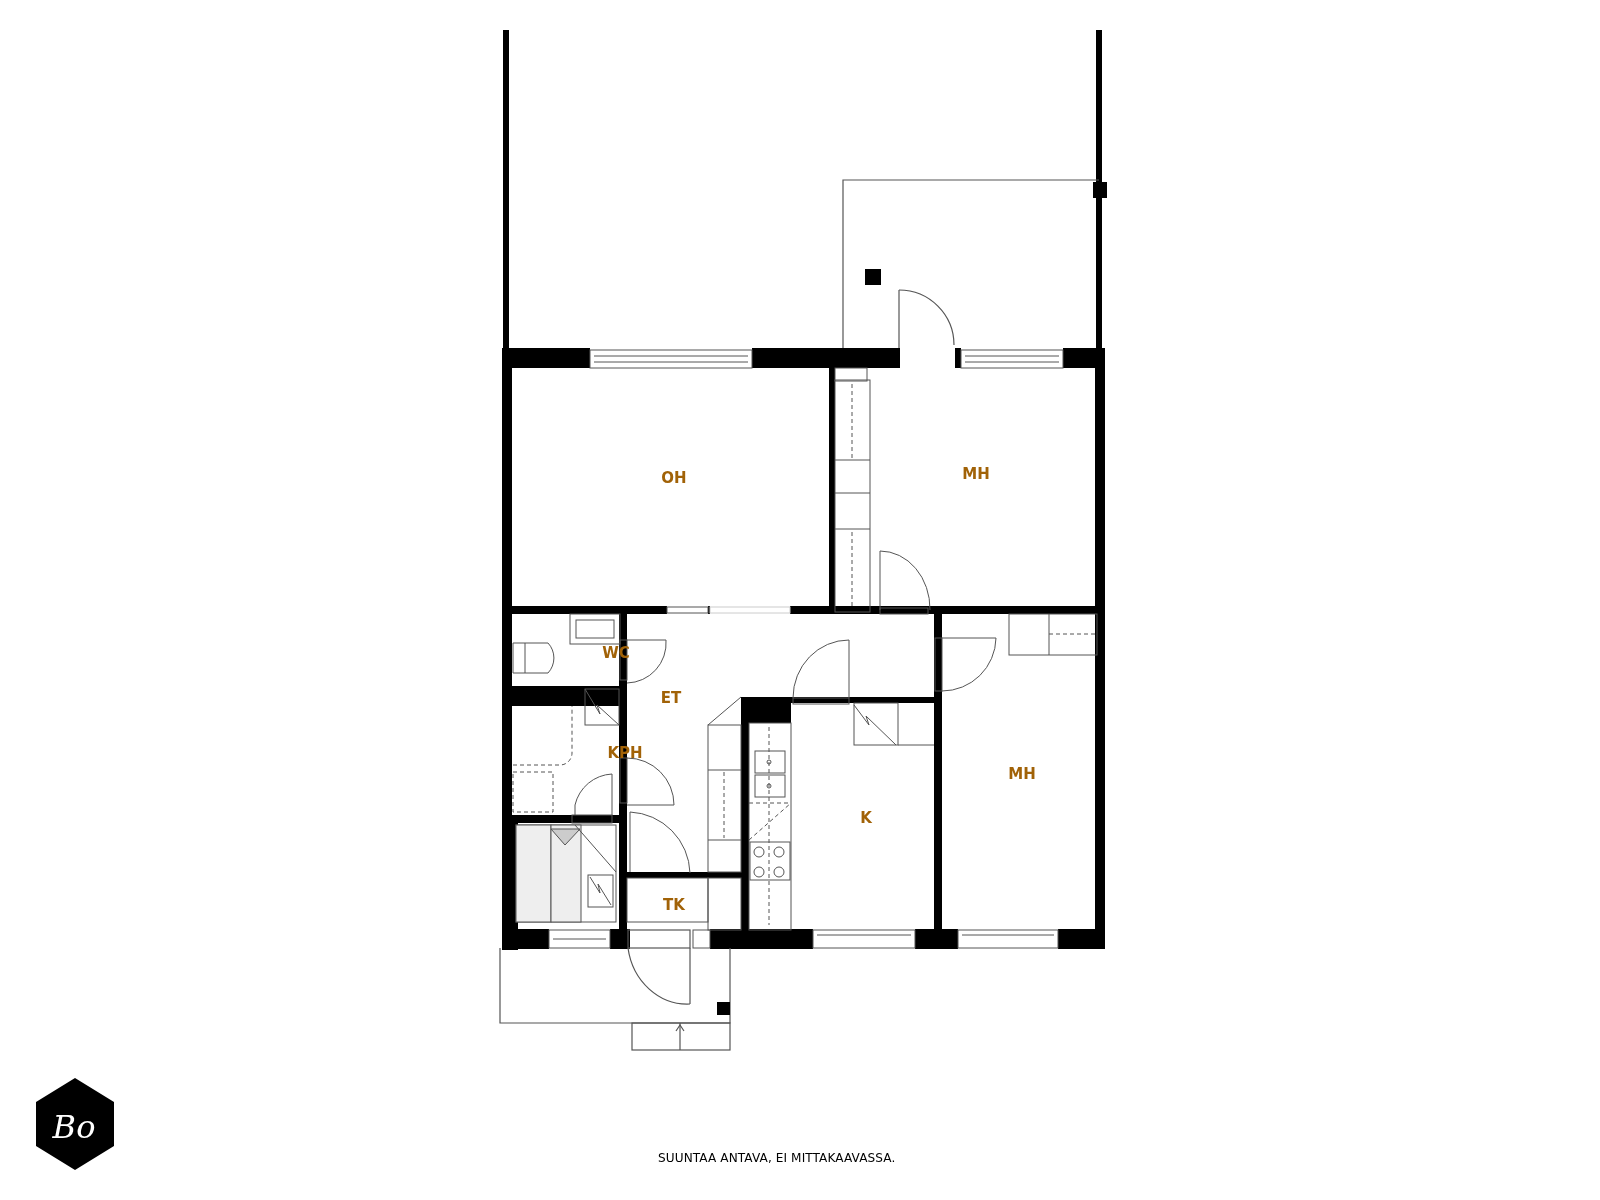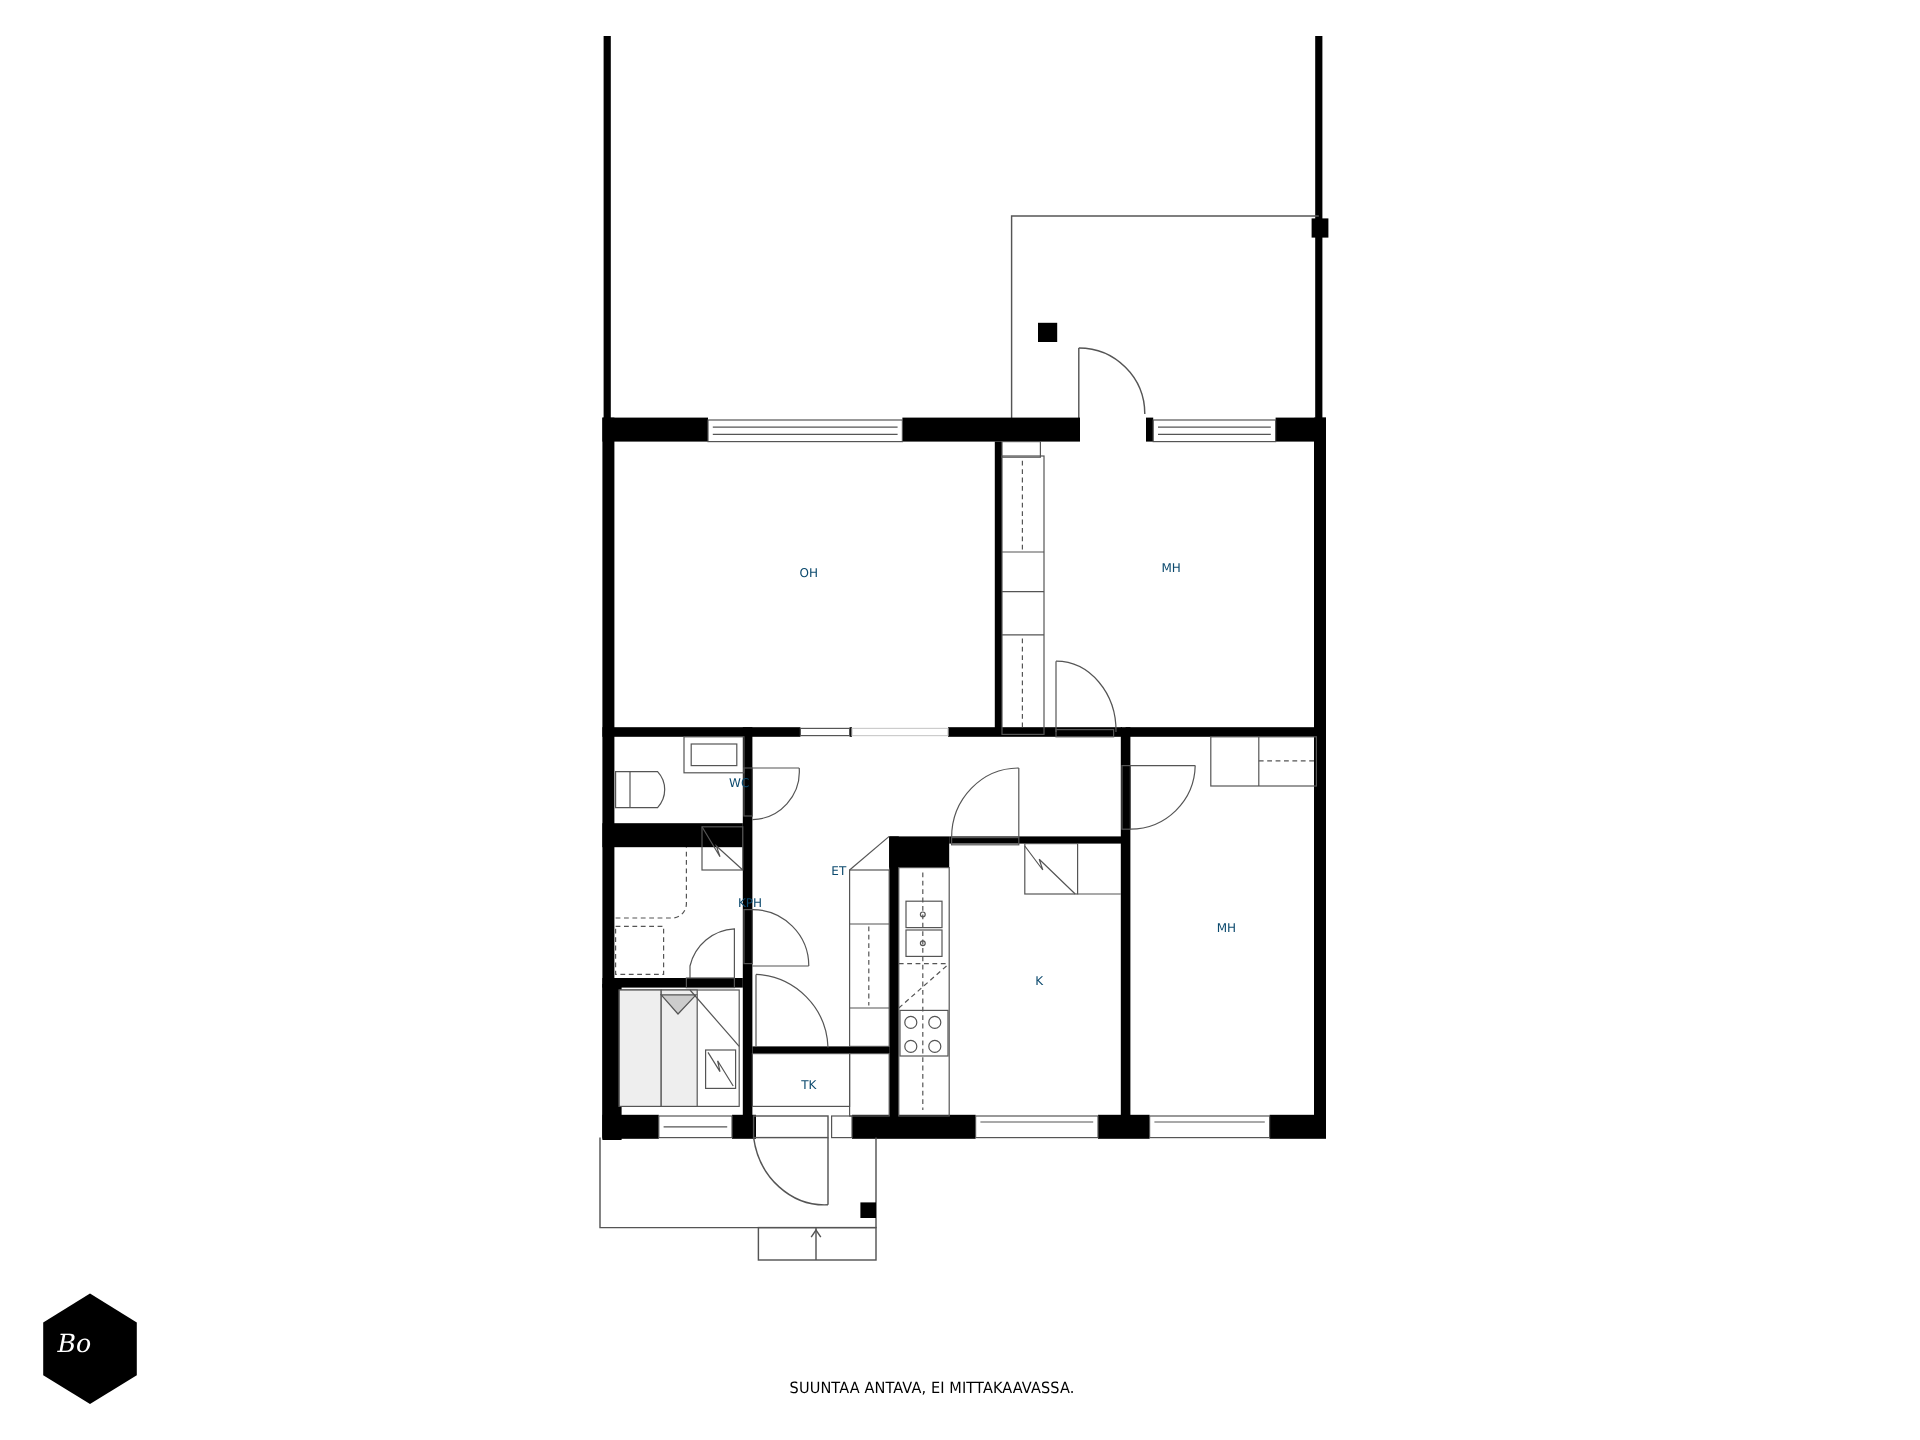--- a/index.html
+++ b/index.html
@@ -1,20 +1,20 @@
 <!DOCTYPE html>
 <html><head>
 <meta charset="utf-8">
 <style>
   html, body { margin:0; padding:0; background:#ffffff; }
   body { width:1600px; height:1200px; position:relative; overflow:hidden; font-family:"DejaVu Sans", sans-serif; }
   #plan { position:absolute; left:0; top:0; width:1600px; height:1200px; }
-  .room-label { position:absolute; font-family:"DejaVu Sans", sans-serif; font-size:10px; color:#0c4a6e; transform:translate(-50%,-50%); white-space:nowrap; }
+  .room-label { position:absolute; font-family:"DejaVu Sans", sans-serif; font-size:15px; color:#a16207; transform:translate(-50%,-50%); white-space:nowrap;font-weight:bold; }
   .footer-note { position:absolute; left:658px; top:1150px; font-family:"DejaVu Sans", sans-serif; font-size:13px; color:#000; letter-spacing:0.1px; transform:scaleX(0.93); transform-origin:left center; }
-  .logo-text { position:absolute; left:22px; top:1108px; width:80px; text-align:center; color:#fff; font-family:"DejaVu Serif", serif; font-style:italic; font-size:21px; }
+  .logo-text { position:absolute; left:34px; top:1108px; width:80px; text-align:center; color:#fff; font-family:"DejaVu Serif", serif; font-style:italic; font-size:32px; }
 </style>
 </head>
 <body>
 
 <svg id="plan" viewBox="0 0 1600 1200" xmlns="http://www.w3.org/2000/svg">
   <g>
     <rect x="503" y="30" width="6" height="320" fill="#000"></rect>
     <rect x="1096" y="30" width="6" height="320" fill="#000"></rect>
   </g>
 
@@ -174,20 +174,20 @@
   <g>
     <polygon points="75,1078 114,1102 114,1146 75,1170 36,1146 36,1102" fill="#000"></polygon>
   </g>
 </svg>
 
 <div id="labels">
     <div class="room-label" style="left: 674px; top: 478px;">OH</div>
     <div class="room-label" style="left: 976px; top: 474px;">MH</div>
     <div class="room-label" style="left: 616px; top: 653px;">WC</div>
     <div class="room-label" style="left: 601px; top: 753px; margin-left: 24px;">KPH</div>
-    <div class="room-label" style="left: 671px; top: 727px; margin-left: 28px;">ET</div>
+    <div class="room-label" style="left: 671px; top: 698px;">ET</div>
     <div class="room-label" style="left: 866px; top: 818px;">K</div>
     <div class="room-label" style="left: 1022px; top: 774px;">MH</div>
     <div class="room-label" style="left: 674px; top: 895px; margin-top: 10px;">TK</div>
   </div>
 
 <div class="logo-text">Bo</div>
 <div class="footer-note">SUUNTAA ANTAVA, EI MITTAKAAVASSA.</div>
 
 </body></html>

